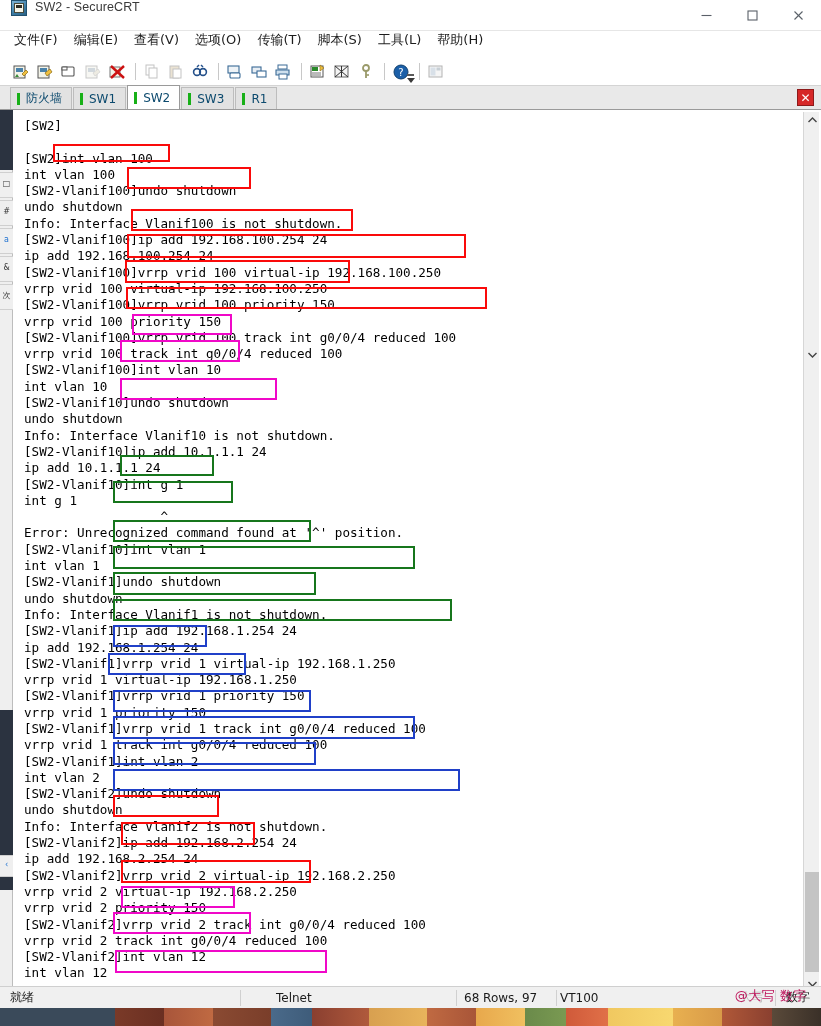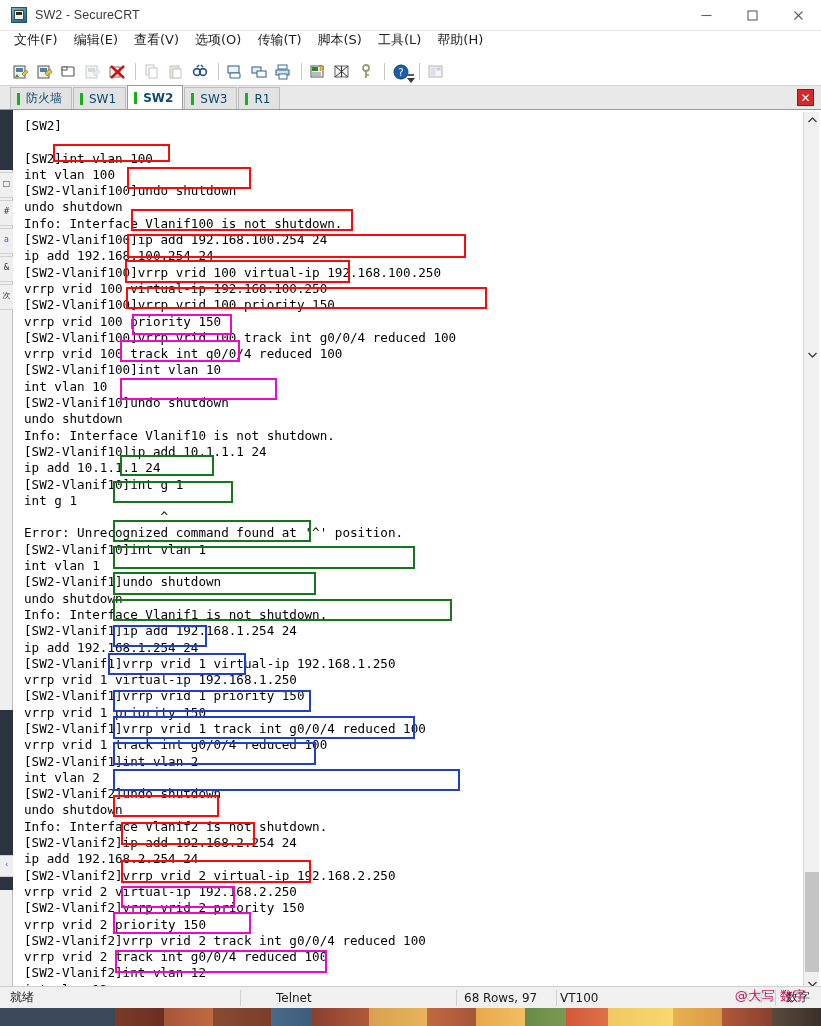--- a/index.html
+++ b/index.html
@@ -20,21 +20,21 @@
   }
 
   
   .titlebar {
     position: absolute;
     left: 0; top: 0;
     width: 821px; height: 31px;
     background: #ffffff;
     border-bottom: 1px solid #e6e6e6;
     display: flex;
-    align-items: center;
+    align-items: flex-start;
   }
   .title-icon {
     width: 16px; height: 16px;
     margin-left: 11px; margin-right: 8px;
     position: relative;
     flex: none;
   }
   .title-icon .sq-a {
     position: absolute; left: 0; top: 0;
     width: 16px; height: 16px;
@@ -145,21 +145,20 @@
     border-bottom: none;
     margin-right: 1px;
     font-family: "DejaVu Sans", sans-serif;
     position: relative;
   }
   .tab.active {
     background: #ffffff;
     height: 24px;
     border-color: #9a9a9a;
     z-index: 3;
-    font-weight: bold;
   }
   .tab .dot {
     display: inline-block;
     width: 3px; height: 12px;
     background: #18b018;
     margin-right: 6px;
     flex: none;
   }
   .tabbar-close {
     position: absolute;
@@ -579,21 +578,20 @@
         <div class="tline">vrrp vrid 1 track int g0/0/4 reduced 100</div>
         <div class="tline">[SW2-Vlanif1]int vlan 2</div>
         <div class="tline">int vlan 2</div>
         <div class="tline">[SW2-Vlanif2]undo shutdown</div>
         <div class="tline">undo shutdown</div>
         <div class="tline">Info: Interface Vlanif2 is not shutdown.</div>
         <div class="tline">[SW2-Vlanif2]ip add 192.168.2.254 24</div>
         <div class="tline">ip add 192.168.2.254 24</div>
         <div class="tline">[SW2-Vlanif2]vrrp vrid 2 virtual-ip 192.168.2.250</div>
         <div class="tline">vrrp vrid 2 virtual-ip 192.168.2.250</div>
-        <div class="tline">[SW2-Vlanif2]vrrp vrid 2 priority 150</div>
         <div class="tline">vrrp vrid 2 priority 150</div>
         <div class="tline">[SW2-Vlanif2]vrrp vrid 2 track int g0/0/4 reduced 100</div>
         <div class="tline">vrrp vrid 2 track int g0/0/4 reduced 100</div>
         <div class="tline">[SW2-Vlanif2]int vlan 12</div>
         <div class="tline">int vlan 12</div>
       </div>
   </div>
 
   <div id="anno-layer" style="position:absolute;left:0;top:0;width:821px;height:1026px;pointer-events:none;">
       <div class="anno" title="int vlan 100" style="left: 53px; top: 144px; width: 117px; height: 18px; border-color: rgb(250, 10, 10);"></div>

